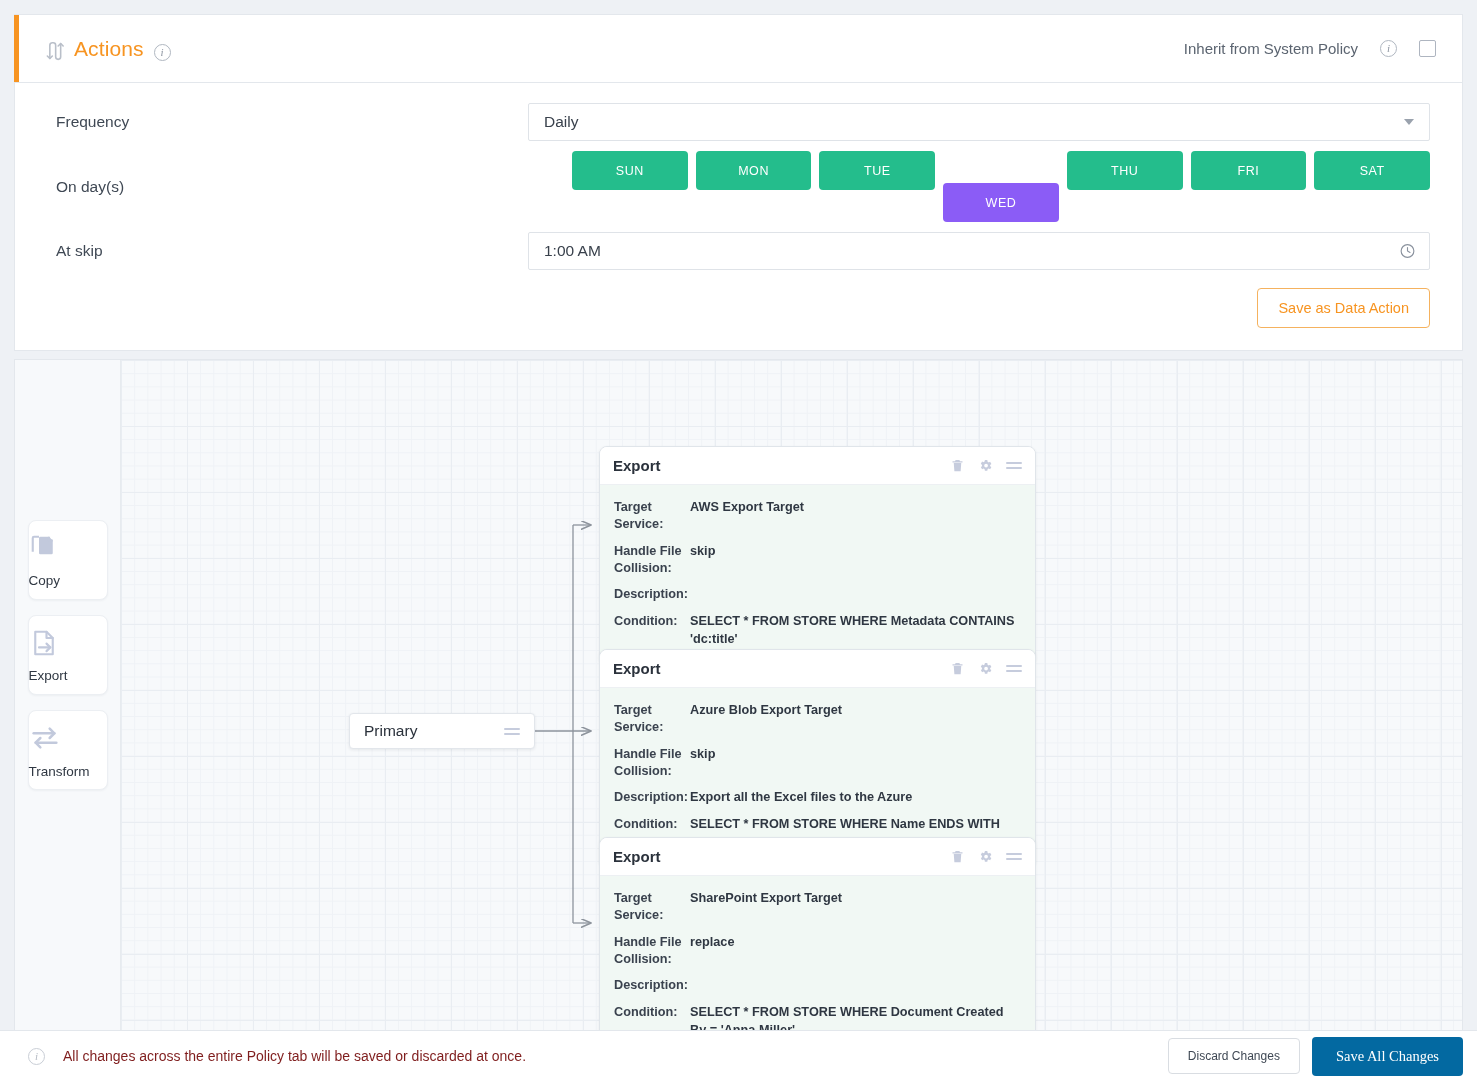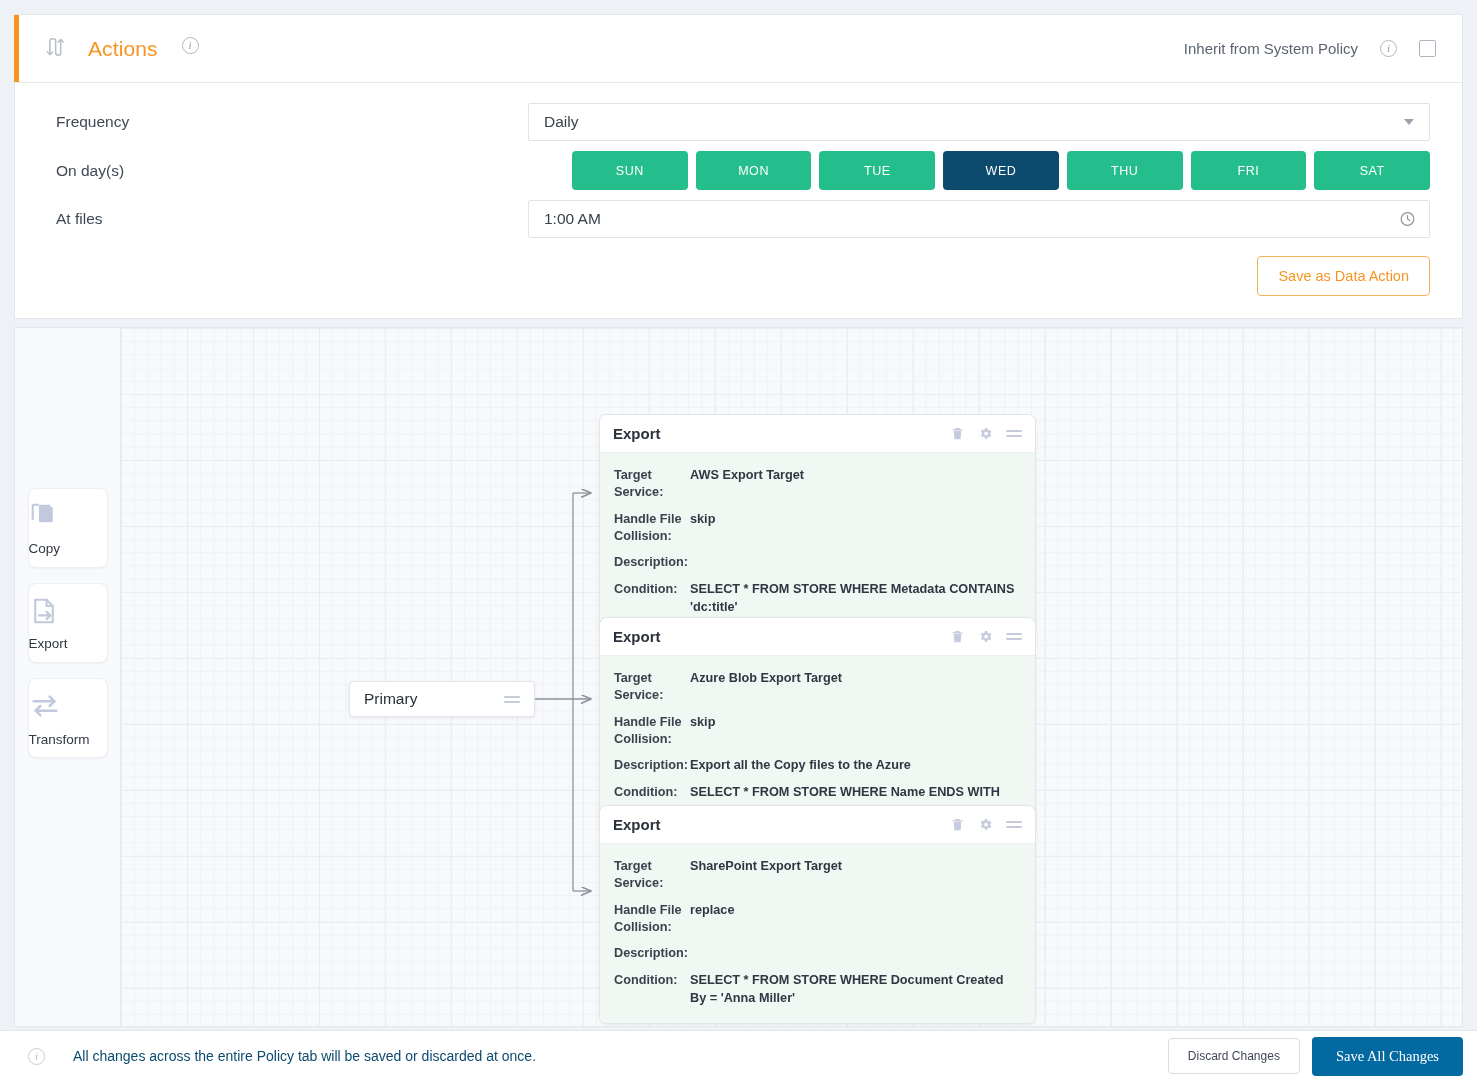--- a/index.html
+++ b/index.html
@@ -30,21 +30,21 @@
     display: flex;
     align-items: center;
     padding: 0 26px 0 30px;
   }
   .accent-bar {
     position: absolute;
     left: 0; top: 0; bottom: 0;
     width: 5px;
     background: #f79421;
   }
-  .hdr-left { display: flex; align-items: flex-start; gap: 24px; }
+  .hdr-left { display: flex; align-items: flex-end; gap: 10px; }
   .swap-icon { width: 20px; height: 20px; color: #b9bfc9; display:block; }
   .actions-title {
     font-size: 21px;
     color: #f79421;
     letter-spacing: .1px;
   }
   .info-circle {
     width: 17px; height: 17px;
     border-radius: 50%;
     border: 1.3px solid #b0b7c1;
@@ -319,22 +319,22 @@
     left: 0; right: 0; bottom: 0;
     height: 51px;
     background: #ffffff;
     border-top: 1px solid #e3e7ec;
     display: flex;
     align-items: center;
     padding: 0 14px 0 28px;
   }
   .footer-note {
     font-size: 14px;
-    color: #0c4a6e;
-    margin-left: 28px;
+    color: #7f1d1d;
+    margin-left: 18px;
   }
   .info-circle.muted { border-color: #c9ced6; color: #b5bbc4; }
   .footer-btns {
     margin-left: auto;
     display: flex;
     gap: 12px;
     align-items: center;
   }
   .btn-discard {
     border: 1px solid #d9dde2;
@@ -396,30 +396,30 @@
       </div>
     </div>
 
     <div class="form-row">
       <div class="form-label">On day(s)</div>
       <div class="field-area">
         <div class="days-row">
           <button class="day-btn" style="background: rgb(36, 189, 140);">SUN</button>
           <button class="day-btn" style="background: rgb(36, 189, 140);">MON</button>
           <button class="day-btn" style="background: rgb(36, 189, 140);">TUE</button>
-          <button class="day-btn" style="background: #0c4a6e;">WED</button>
+          <button class="day-btn" style="background: #8b5cf6; margin-top: 32px;">WED</button>
           <button class="day-btn" style="background: rgb(36, 189, 140);">THU</button>
           <button class="day-btn" style="background: rgb(36, 189, 140);">FRI</button>
           <button class="day-btn" style="background: rgb(36, 189, 140);">SAT</button>
         </div>
       </div>
     </div>
 
     <div class="form-row">
-      <div class="form-label">At files</div>
+      <div class="form-label">At skip</div>
       <div class="field-area">
         <div class="select-field">
           <span>1:00 AM</span>
           <span>
             <svg class="clock-icon" viewBox="0 0 24 24" fill="none" stroke="currentColor" stroke-width="1.6">
               <circle cx="12" cy="12" r="9"></circle>
               <polyline points="12 7 12 12 15.5 14" stroke-linecap="round"></polyline>
             </svg>
           </span>
         </div>
@@ -559,21 +559,21 @@
           <div class="prop">
             <span class="prop-key">Target Service:</span>
             <span class="prop-val">Azure Blob Export Target</span>
           </div>
           <div class="prop twoline">
             <span class="prop-key">Handle File<br>Collision:</span>
             <span class="prop-val">skip</span>
           </div>
           <div class="prop">
             <span class="prop-key">Description:</span>
-            <span class="prop-val">Export all the Copy files to the Azure</span>
+            <span class="prop-val">Export all the Excel files to the Azure</span>
           </div>
           <div class="prop">
             <span class="prop-key">Condition:</span>
             <span class="prop-val">SELECT * FROM STORE WHERE Name ENDS WITH '.xls'</span>
           </div>
         </div>
       </div>
 
       <div class="node-card c3">
         <div class="node-head">

